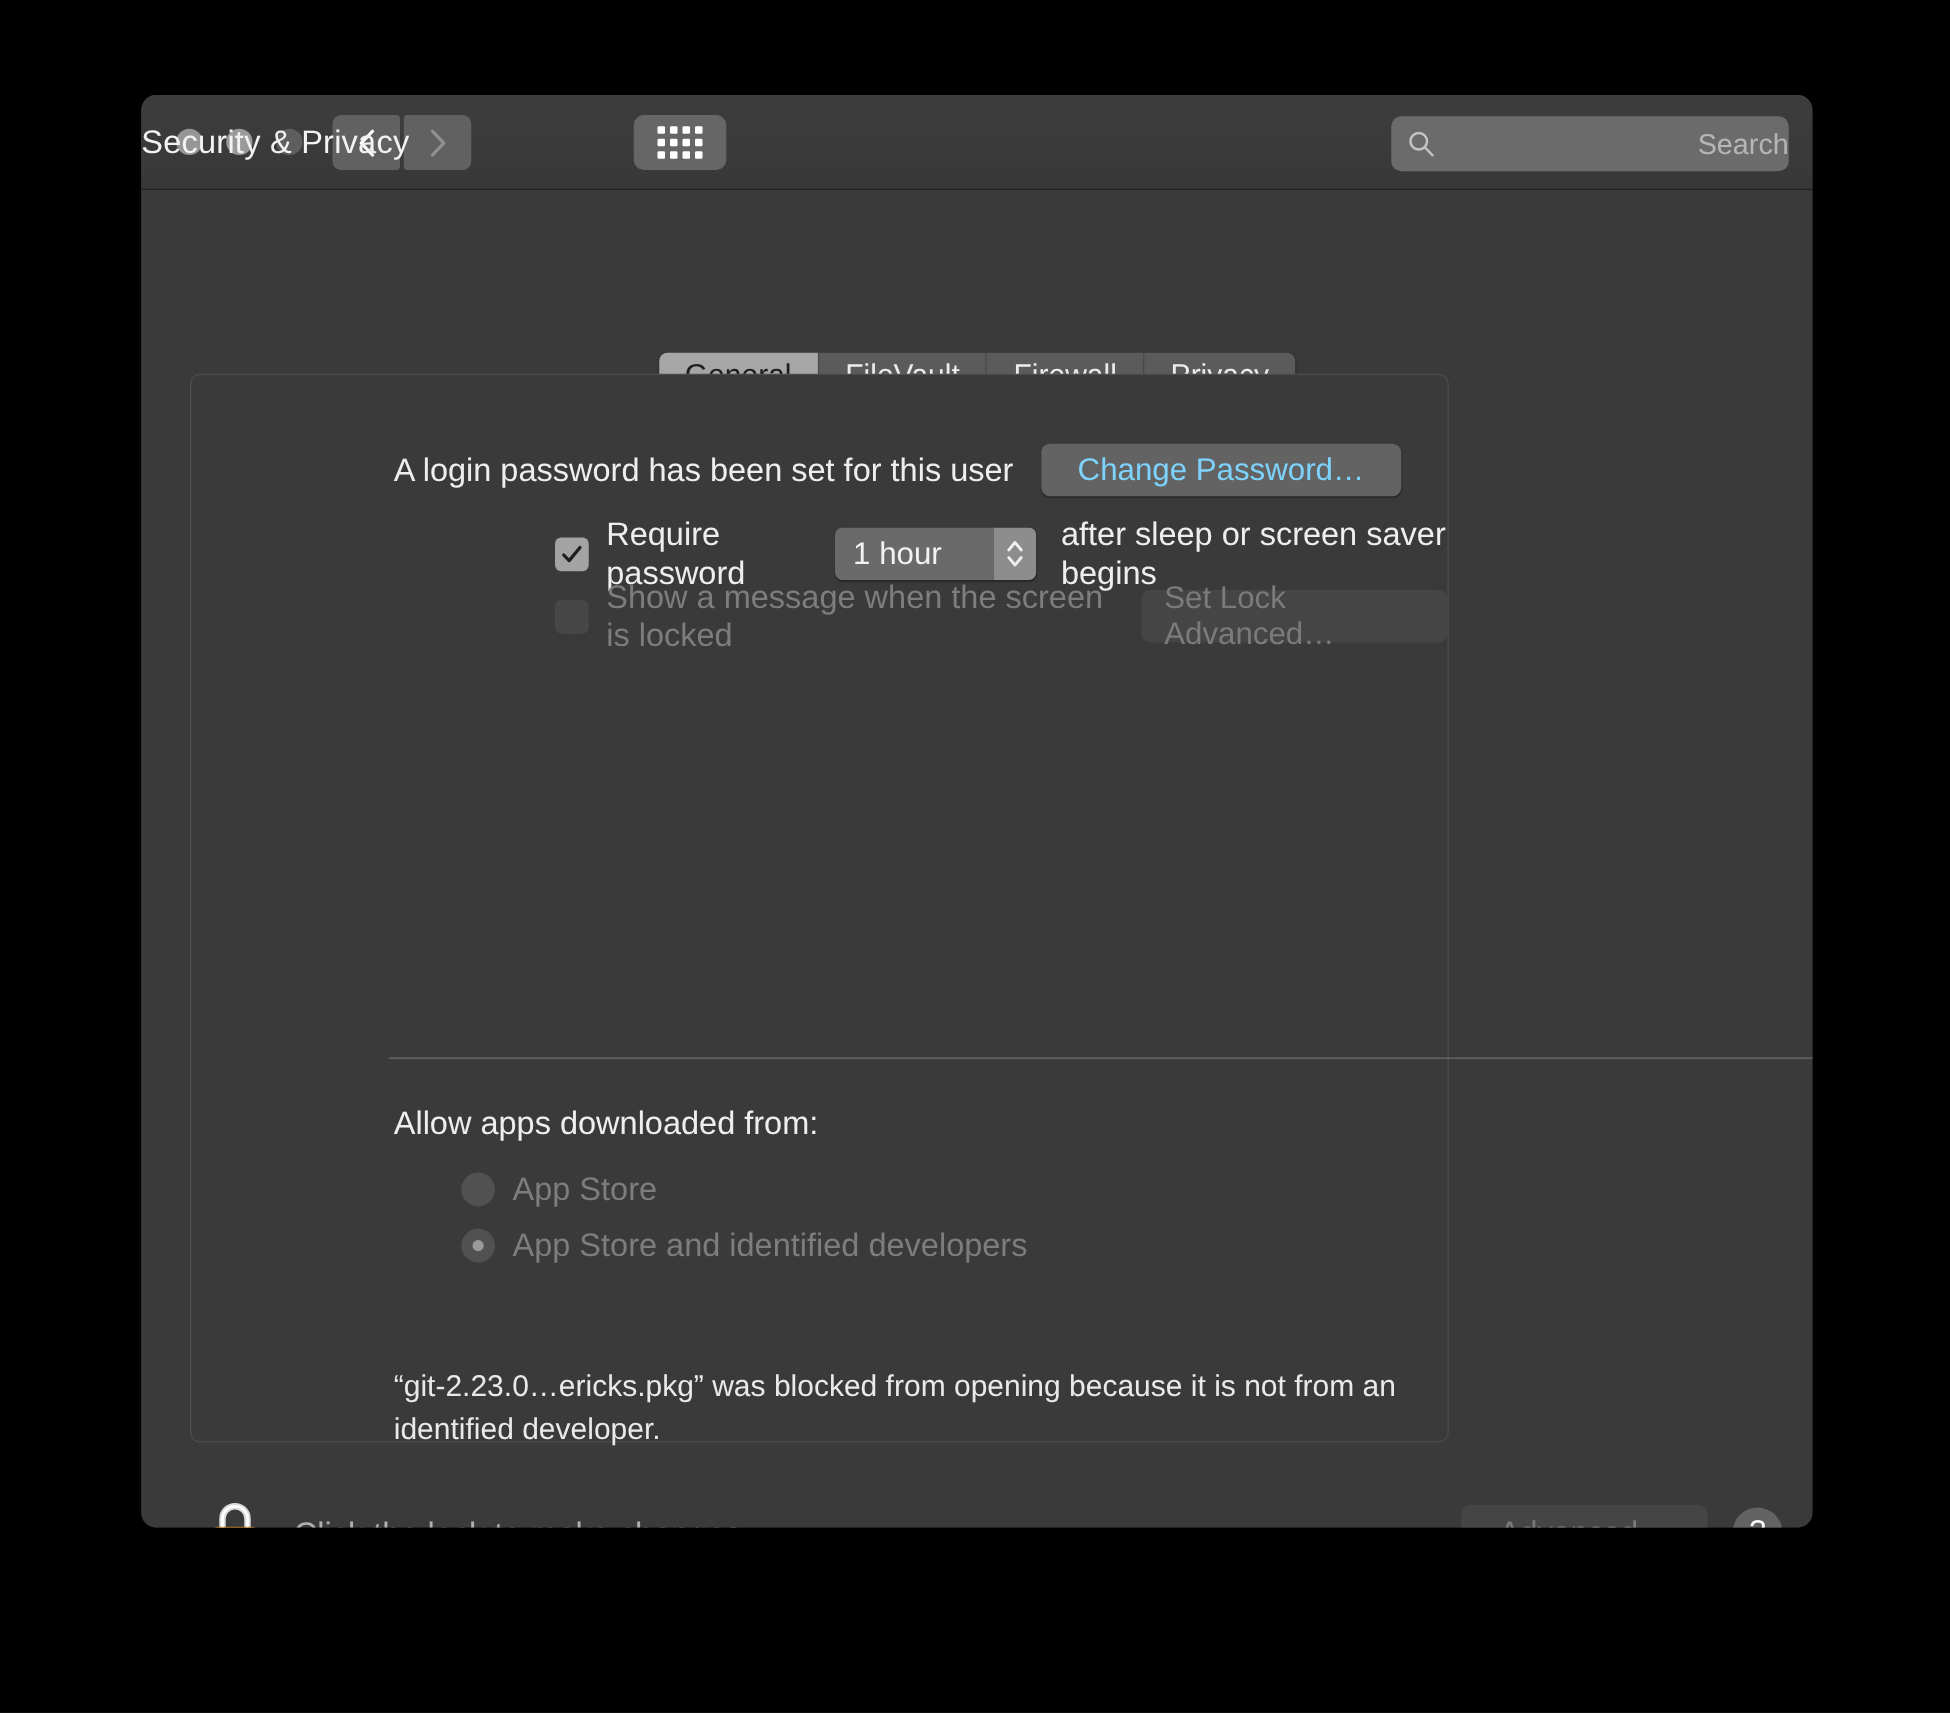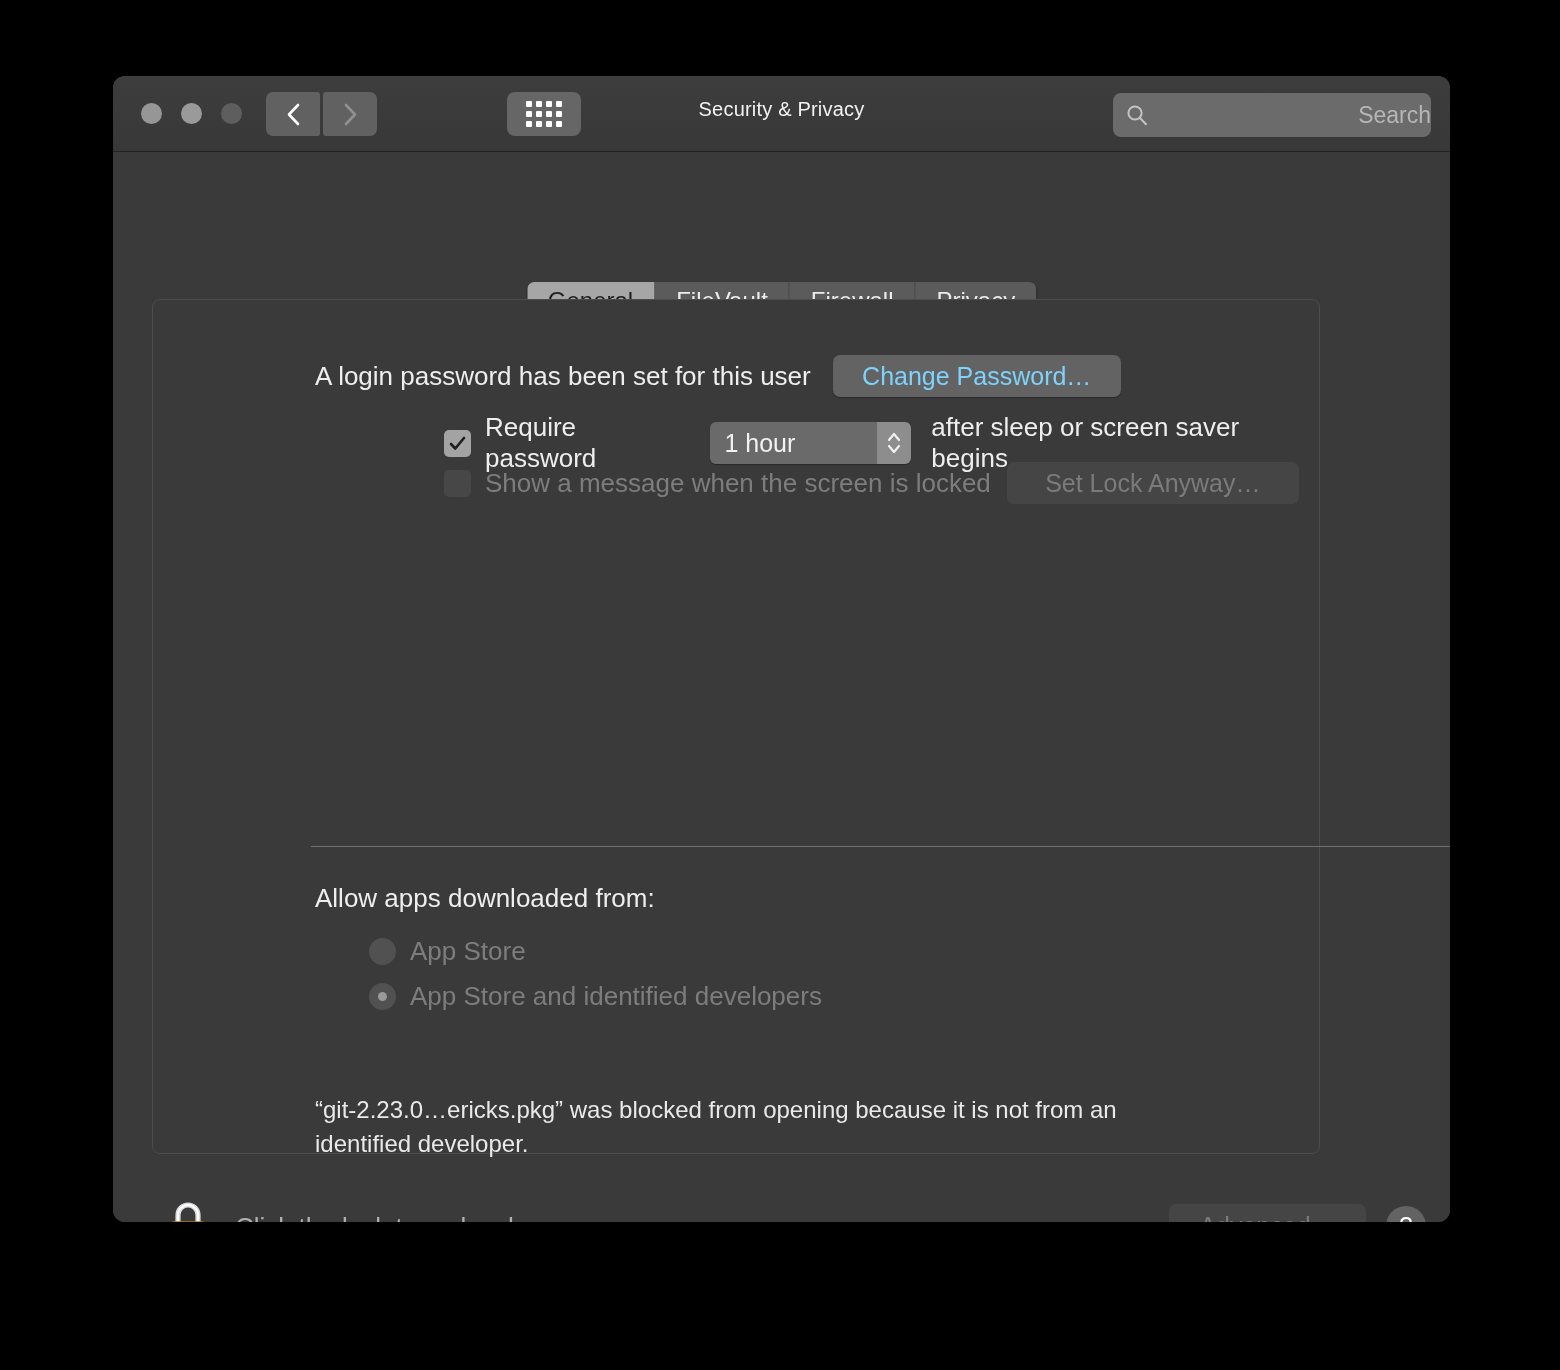--- a/index.html
+++ b/index.html
@@ -91,23 +91,23 @@
     grid-template-columns: repeat(4, 6px);
     grid-template-rows: repeat(3, 6px);
     gap: 4px;
   }
   .grid-dots i { background: #ffffff; display: block; border-radius: 1px; }
 
   .win-title {
     position: absolute;
     left: 0; right: 0;
     top: 22px;
-    text-align: center;
+    text-align: left;
     color: #f2f2f2;
-    font-size: 20px;
+    font-size: 26px;
     letter-spacing: 0.2px;
   }
 
   .search-box {
     position: absolute;
     right: 19px;
     top: 17px;
     width: 318px;
     height: 44px;
     background: #6b6b6b;
@@ -158,21 +158,21 @@
   .tab.active {
     background: #a6a6a6;
     color: #1d1d1d;
   }
 
   
   .panel {
     position: absolute;
     left: 39px;
     top: 147px;
-    width: 1168px;
+    width: 1007px;
     height: 855px;
     border: 1px solid #4d4d4d;
     border-radius: 8px;
     box-sizing: border-box;
     background: #3a3a3a;
   }
 
   .row { position: absolute; display: flex; align-items: center; }
 
   .label-main {
@@ -408,21 +408,21 @@
               <polyline points="4,18 9,24 14,18" fill="none" stroke="#f0f0f0" stroke-width="2.2" stroke-linecap="round" stroke-linejoin="round"></polyline>
             </svg>
           </span>
         </span>
         <span class="label-main" style="margin-left:20px;">after sleep or screen saver begins</span>
       </div>
 
       <div class="row" style="left:291px; top:162px;">
         <span class="checkbox off"></span>
         <span class="label-dim" style="margin-left:14px;">Show a message when the screen is locked</span>
-        <div class="btn disabled" style="margin-left:16px; width:292px;">Set Lock Anyway…</div>
+        <div class="btn disabled" style="margin-left:16px; width:292px;">Set Lock Advanced…</div>
       </div>
 
       <div class="divider"></div>
 
       <div class="row" style="left:162px; top:583px;">
         <span class="label-main">Allow apps downloaded from:</span>
       </div>
 
       <div class="row" style="left:216px; top:636px;">
         <span class="radio"></span>

